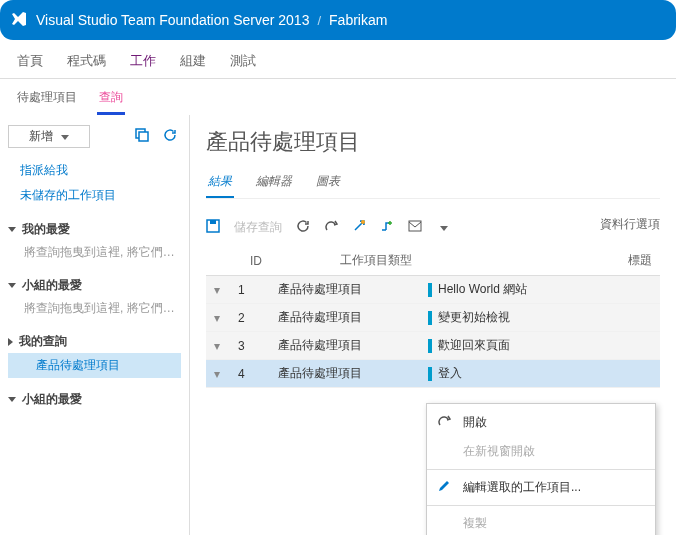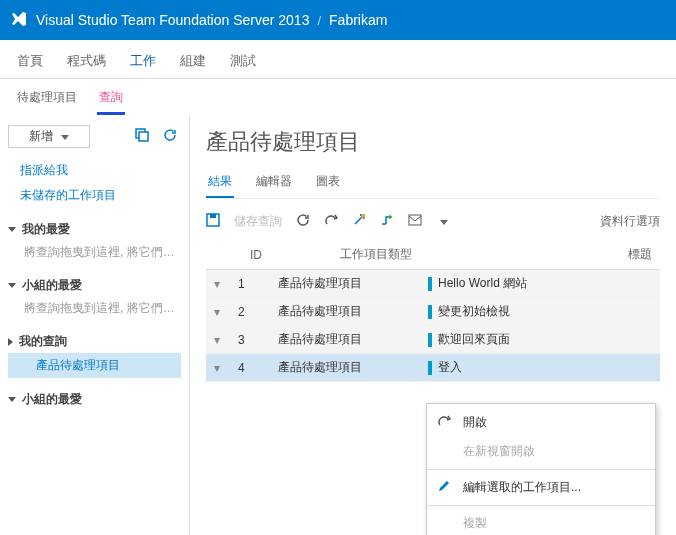--- a/index.html
+++ b/index.html
@@ -1,26 +1,26 @@
 <!DOCTYPE html>
 <html><head>
 <meta charset="utf-8">
 <style>
 * { margin: 0; padding: 0; box-sizing: border-box; font-family: "Segoe UI", "Microsoft JhengHei", sans-serif; }
 body { width: 676px; height: 535px; background: #fff; overflow: hidden; font-size: 13px; color: #333; }
 
-.header { background: #007acc; color: #fff; height: 40px; display: flex; align-items: center; padding: 0 10px; }
+.header { background: #007acc; color: #fff; height: 40px; display: flex; align-items: center; padding: 0 10px; border-radius: 13px; }
 .header .logo { margin-right: 8px; }
 .header .title { font-size: 14px; }
 .header .sep { margin: 0 8px; opacity: 0.7; }
 .header .proj { font-size: 14px; }
 
 .tabs { display: flex; gap: 20px; padding: 8px 15px 0; border-bottom: 1px solid #ddd; color: #666; }
 .tabs .tab { padding: 4px 2px 8px; cursor: pointer; }
-.tabs .tab.active { color: #0369a1; text-align: center; }
+.tabs .tab.active { color: #701a75; text-align: center; }
 
 .subtabs { display: flex; gap: 18px; padding: 6px 15px 0; color: #666; font-size: 12px; }
 .subtabs .subtab { padding: 4px 2px 6px; cursor: pointer; }
 .subtabs .subtab.active { color: #ec4899; border-bottom: 3px solid #1d4ed8; }
 
 .body { display: flex; height: calc(535px - 40px - 34px - 30px); }
 
 .sidebar { width: 190px; border-right: 1px solid #ddd; padding: 10px 8px; overflow: hidden; font-size: 12px; color: #444; }
 .sidebar .add-row { display: flex; align-items: center; gap: 6px; margin-bottom: 10px; }
 .sidebar .add-btn { border: 1px solid #ccc; padding: 2px 20px; display: flex; align-items: center; gap: 4px; cursor: pointer; }
@@ -28,25 +28,25 @@
 .sidebar .link { color: #007acc; padding: 4px 0 4px 12px; cursor: pointer; }
 .sidebar .section { margin-top: 10px; }
 .sidebar .section-hdr { display: flex; align-items: center; gap: 4px; font-weight: 600; padding: 3px 0; cursor: pointer; }
 .sidebar .hint { color: #999; padding: 3px 0 3px 16px; white-space: nowrap; overflow: hidden; text-overflow: ellipsis; }
 .sidebar .tree-item { padding: 4px 0 4px 16px; display: flex; align-items: center; gap: 4px; cursor: pointer; }
 .sidebar .tree-item.sel { background: #cde6f7; color: #007acc; padding-left: 28px; }
 
 .main { flex: 1; padding: 12px 16px; position: relative; }
 .main h1 { font-size: 22px; font-weight: 300; color: #555; margin-bottom: 12px; }
 .view-tabs { display: flex; gap: 20px; border-bottom: 1px solid #eee; margin-bottom: 8px; color: #666; font-size: 12px; }
-.view-tabs .vtab { padding: 4px 2px 6px; cursor: pointer; }
+.view-tabs .vtab { padding: 4px 2px 6px; cursor: pointer; font-style: italic; }
 .view-tabs .vtab.active { color: #007acc; border-bottom: 2px solid #007acc; }
 
 .toolbar { display: flex; align-items: center; gap: 14px; padding: 6px 0 10px; color: #666; font-size: 12px; }
-.toolbar .tbtn { cursor: pointer; color: #007acc; }
+.toolbar .tbtn { cursor: pointer; color: #007acc; margin-top: 6px; }
 .toolbar .tbtn.disabled { color: #bbb; cursor: default; }
 .toolbar .col-opt { margin-left: auto; color: #666; }
 
 .grid { width: 100%; border-collapse: collapse; font-size: 12px; }
 .grid th { text-align: right; font-weight: 400; color: #666; border-bottom: 1px solid #ddd; padding: 6px 8px; }
 .grid td { padding: 5px 8px; border-bottom: 1px solid #f0f0f0; }
 .grid tr.r { background: #f4f4f4; }
 .grid tr.r.sel { background: #d0e4f5; }
 .grid .chev { color: #888; cursor: pointer; width: 16px; }
 .grid .bar { display: inline-block; width: 4px; height: 14px; background: #009ccc; vertical-align: middle; margin-right: 6px; }

